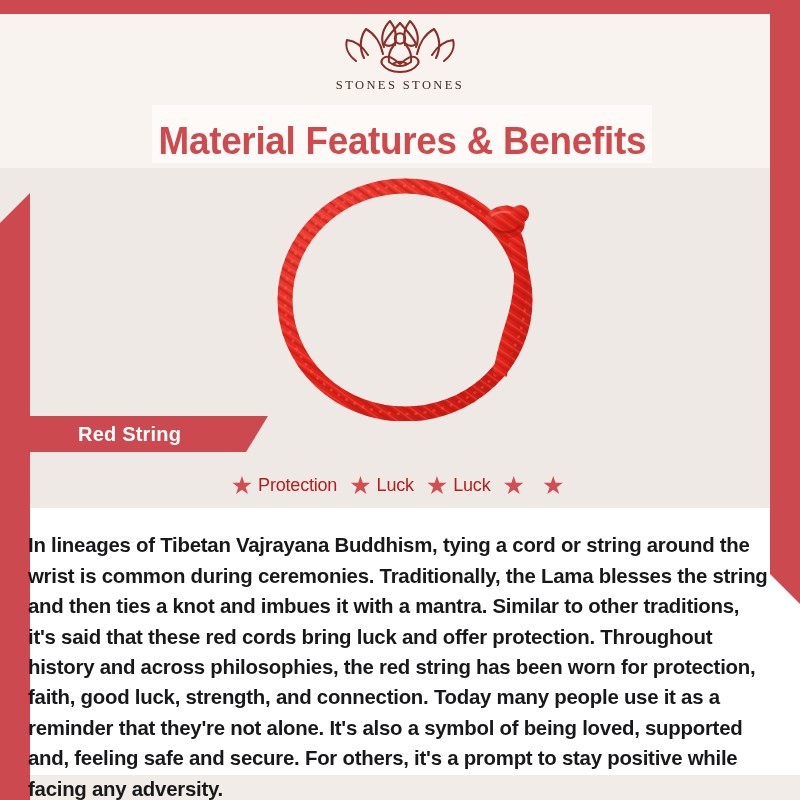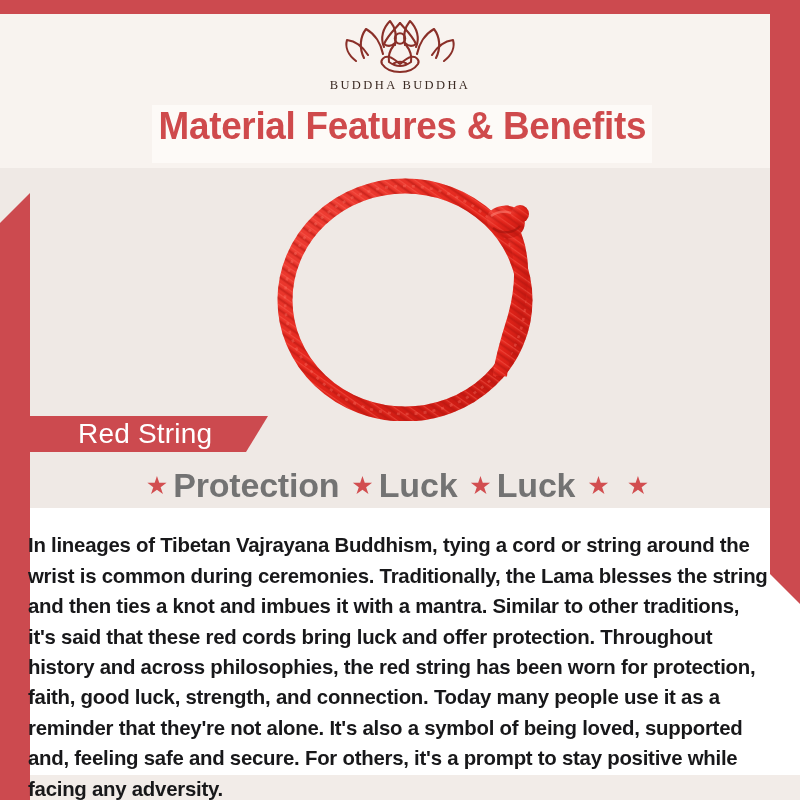--- a/index.html
+++ b/index.html
@@ -94,21 +94,21 @@
     white-space: nowrap;
   }
 
   
   .title-banner {
     position: absolute;
     left: 152px; top: 105px;
     width: 500px; height: 58px;
     background: #fdfaf7;
     display: flex;
-    align-items: flex-start;
+    align-items: flex-end;
     justify-content: center;
   }
   .title-text {
     font-family: "Liberation Sans Narrow", "Liberation Sans", sans-serif;
     font-weight: bold;
     font-size: 38px;
     color: #cf4a4c;
     letter-spacing: -0.3px;
     white-space: nowrap;
     transform: scaleX(0.97);
@@ -131,22 +131,22 @@
     position: absolute;
     left: 30px; top: 416px;
     width: 238px; height: 36px;
     background: #cc4a4f;
     clip-path: polygon(0 0, 100% 0, calc(100% - 22px) 100%, 0 100%);
     display: flex;
     align-items: center;
   }
   .ribbon-label {
     font-family: "Liberation Sans Narrow", "Liberation Sans", sans-serif;
-    font-weight: normal;
-    font-size: 28px;
+    font-weight: bold;
+    font-size: 20px;
     color: #ffffff;
     padding-left: 48px;
     white-space: nowrap;
     letter-spacing: 0.2px;
   }
 
   
   .benefits {
     position: absolute;
     left: 0; top: 464px;
@@ -163,23 +163,23 @@
     padding: 0 6px;
   }
   .benefit-star {
     color: #d24e50;
     font-size: 25px;
     line-height: 1;
     margin-right: 5px;
   }
   .benefit-label {
     font-family: "Liberation Sans Narrow", "Liberation Sans", sans-serif;
-    font-weight: bold;
-    font-size: 34px;
-    color: #737373;
+    font-weight: normal;
+    font-size: 18px;
+    color: #b91c1c;
     letter-spacing: -0.2px;
   }
 
   
   .body-copy {
     position: absolute;
     left: 28px; top: 510px;
     width: 744px;
     font-family: "Liberation Sans", sans-serif;
     font-weight: bold;
@@ -225,21 +225,21 @@
 
         <circle cx="62" cy="24.5" r="5.2"></circle>
 
         <path d="M56 31 C52 36 50 42 51 48 C55 51 60 52 62 52 C64 52 69 51 73 48 C74 42 72 36 68 31"></path>
 
         <path d="M44 50 C42 46 46 42 51 43 C56 44 59 48 62 50 C65 48 68 44 73 43 C78 42 82 46 80 50 C76 56 68 58 62 58 C56 58 48 56 44 50 Z"></path>
 
         <path d="M55 50 C58 47 66 47 69 50"></path>
       </g>
     </svg>
-    <div class="logo-text">BUDDHA BUDDHA</div>
+    <div class="logo-text">STONES STONES</div>
   </div>
 
   <div class="title-banner">
     <div class="title-text">Material Features &amp; Benefits</div>
   </div>
 
   <div class="product-area">
     <svg class="bracelet-svg" viewBox="0 0 320 245">
       <defs>
         <linearGradient id="cordGrad" x1="0" y1="0" x2="1" y2="1">

